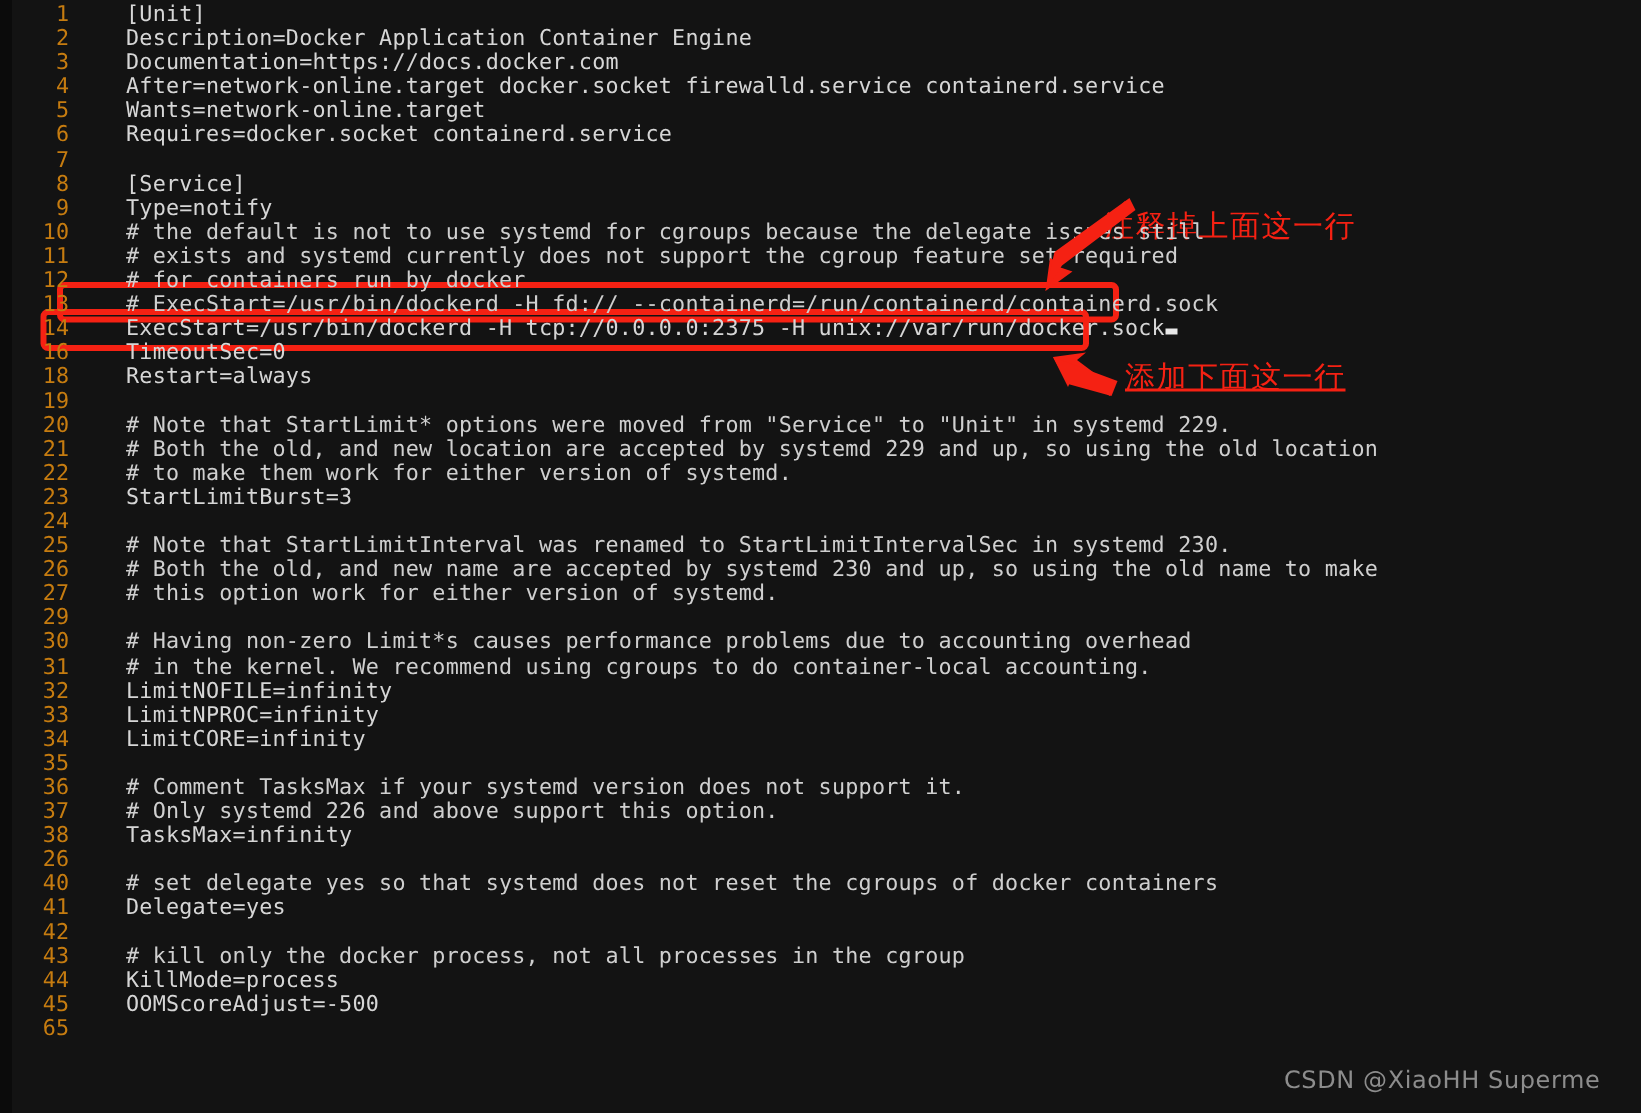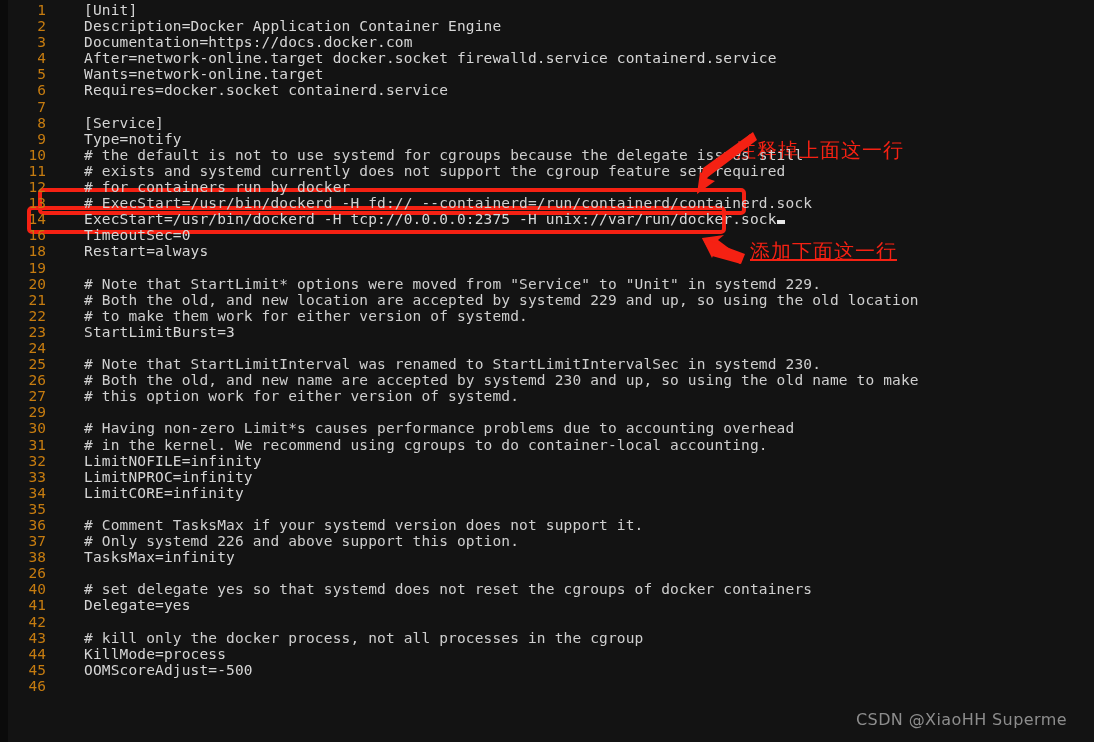--- a/index.html
+++ b/index.html
@@ -152,21 +152,21 @@
       <div class="code-line"><span class="ln">36</span><span class="code comment"># Comment TasksMax if your systemd version does not support it.</span></div>
       <div class="code-line"><span class="ln">37</span><span class="code comment"># Only systemd 226 and above support this option.</span></div>
       <div class="code-line"><span class="ln">38</span><span class="code">TasksMax=infinity</span></div>
       <div class="code-line"><span class="ln">26</span><span class="code"></span></div>
       <div class="code-line"><span class="ln">40</span><span class="code comment"># set delegate yes so that systemd does not reset the cgroups of docker containers</span></div>
       <div class="code-line"><span class="ln">41</span><span class="code">Delegate=yes</span></div>
       <div class="code-line"><span class="ln">42</span><span class="code"></span></div>
       <div class="code-line"><span class="ln">43</span><span class="code comment"># kill only the docker process, not all processes in the cgroup</span></div>
       <div class="code-line"><span class="ln">44</span><span class="code">KillMode=process</span></div>
       <div class="code-line"><span class="ln">45</span><span class="code">OOMScoreAdjust=-500</span></div>
-      <div class="code-line"><span class="ln">46</span><span class="code"></span></div>
+      <div class="code-line"><span class="ln">65</span><span class="code"></span></div>
     </div>
 
   <svg id="overlay" viewBox="0 0 1094 742" width="1094" height="742">
 
     <g>
       <path d="M 752,140 L 706,178 L 715,181 L 697,194 L 700,172 L 708,176 L 750,134 Z" fill="#f52113"></path>
       <path d="M 697,194 L 703,168 L 753,132 L 757,140 L 708,177 Z" fill="#f52113"></path>
     </g>
 
     <g>

